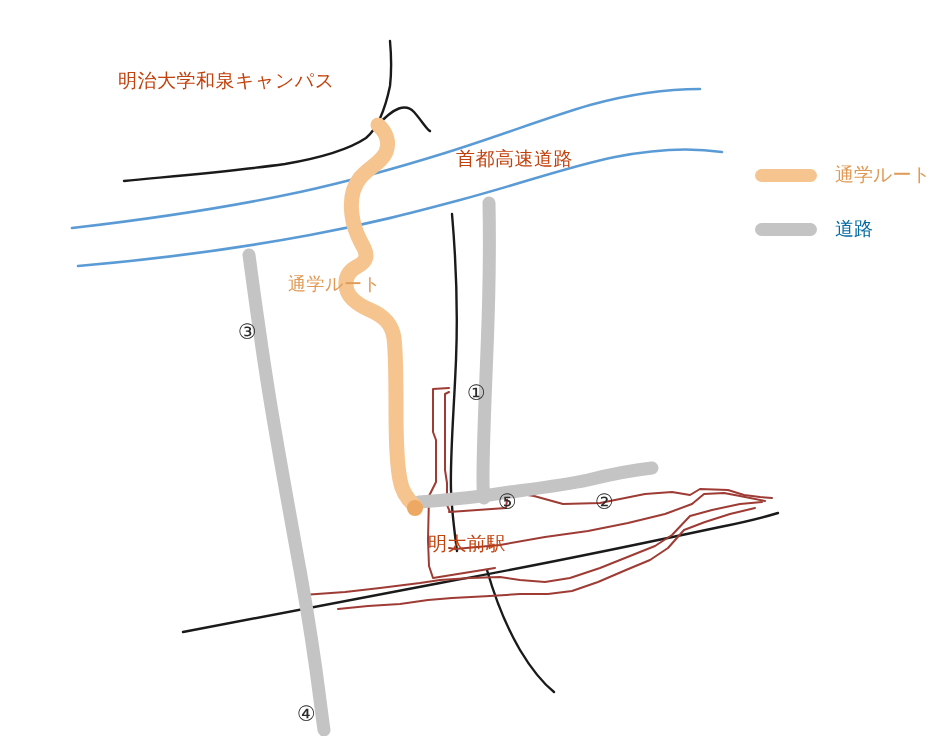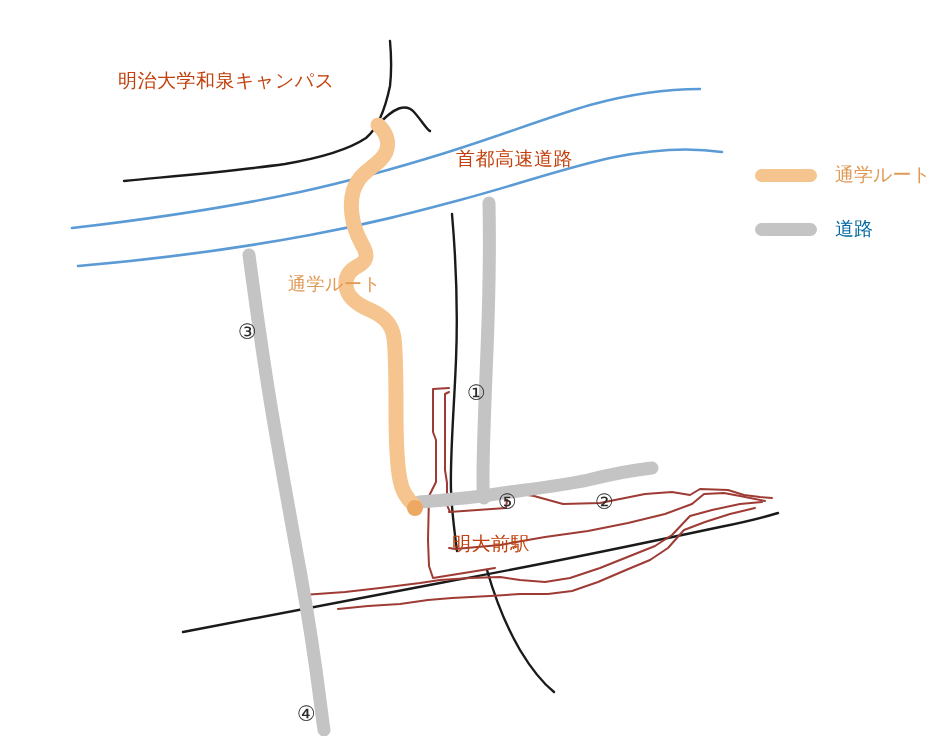--- a/index.html
+++ b/index.html
@@ -146,21 +146,21 @@
     <circle cx="415" cy="508" r="8" fill="#eda863"></circle>
 
   </svg>
 
   <div class="map-label" style="left:118px; top:68px;">明治大学和泉キャンパス</div>
 
   <div class="map-label" style="left:413px; top:146px;margin-left:43px;">首都高速道路</div>
 
   <div class="map-label route-label" style="left:288px; top:272px;">通学ルート</div>
 
-  <div class="map-label" style="left:428px; top:531px;padding-left:24px;">明大前駅</div>
+  <div class="map-label" style="left:428px; top:531px;">明大前駅</div>
 
   <div class="marker-num" style="left:467px; top:382px;">①</div>
   <div class="marker-num" style="left:595px; top:491px;">②</div>
   <div class="marker-num" style="left:238px; top:321px;">③</div>
   <div class="marker-num" style="left:297px; top:703px;">④</div>
   <div class="marker-num" style="left:498px; top:491px;">⑤</div>
 
   <div id="legend">
     <div class="legend-row">
       <span class="legend-swatch" style="background:#f5c48f;"></span>

